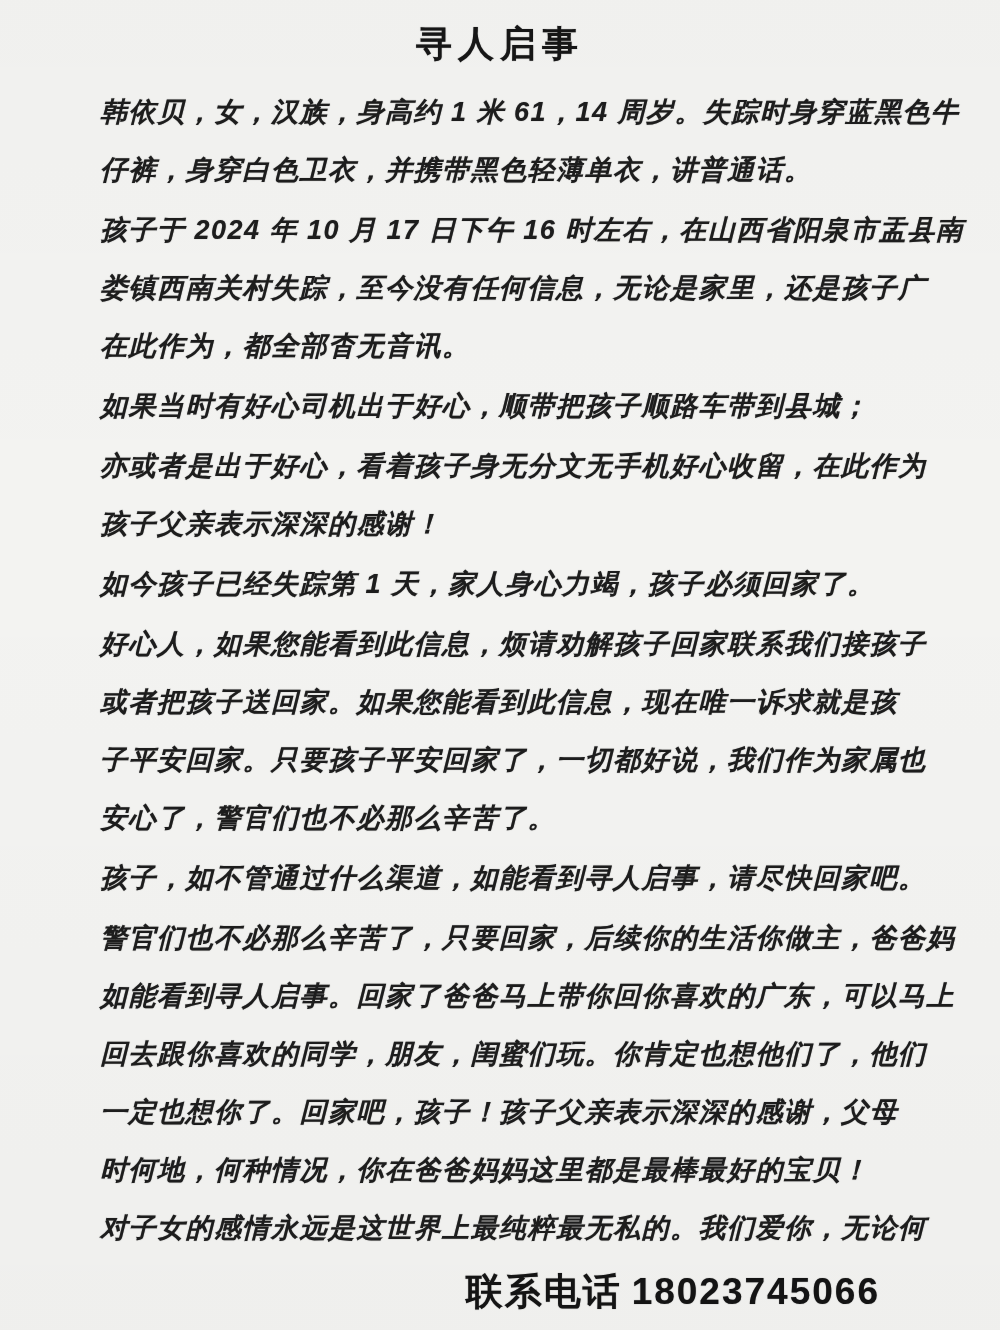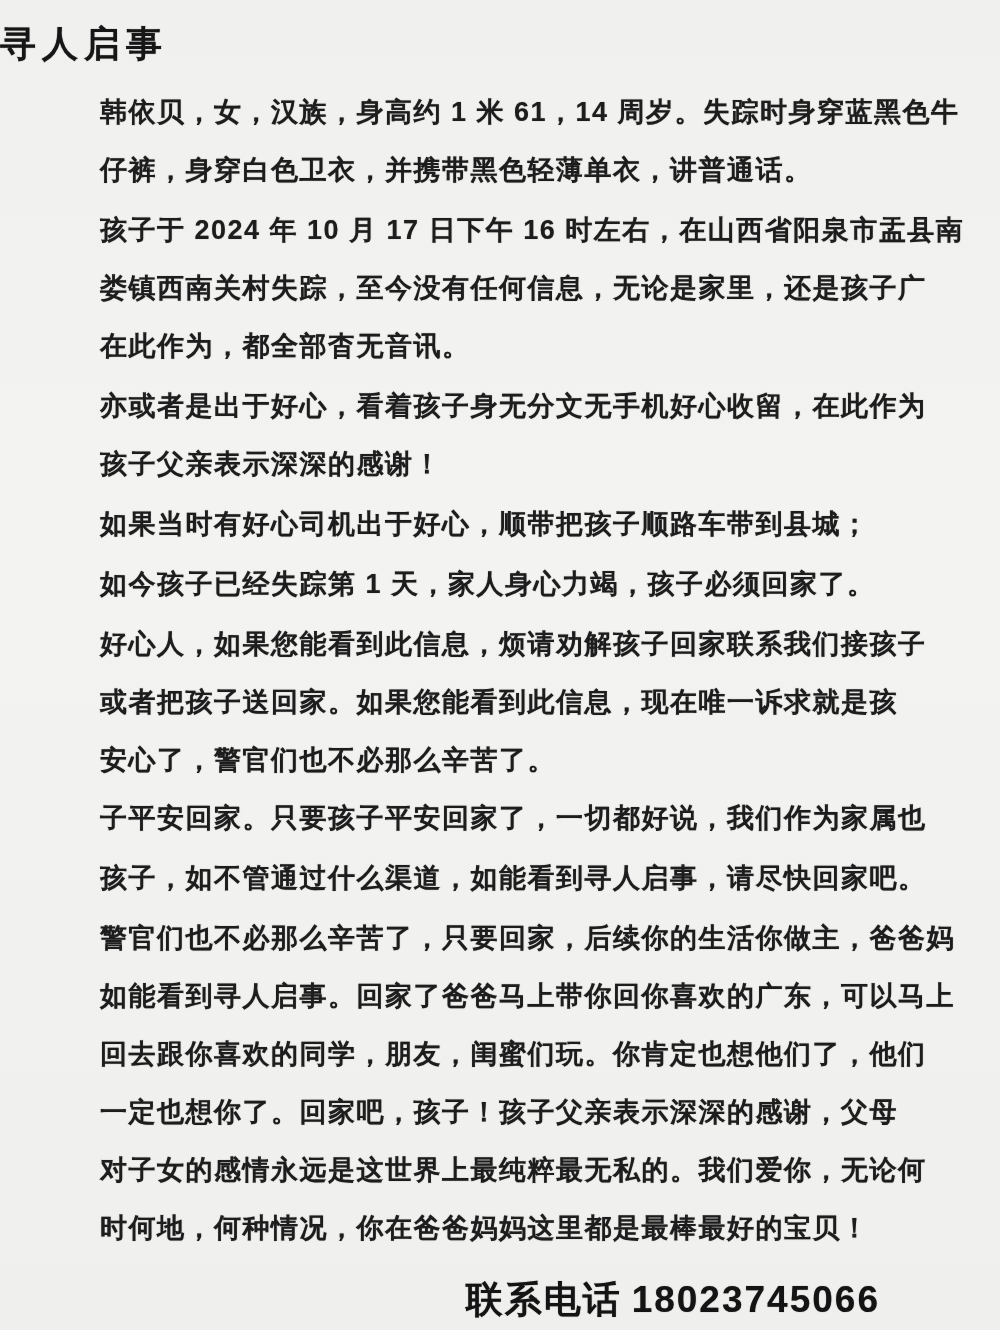--- a/index.html
+++ b/index.html
@@ -18,21 +18,21 @@
     width: 1000px;
     height: 1330px;
     color: #1c1c1c;
     background:
       linear-gradient(180deg, rgba(0,0,0,0.012), rgba(0,0,0,0.0) 40%, rgba(0,0,0,0.015)),
       #f3f3f1;
   }
   .title {
     margin: 0;
     padding-top: 20px;
-    text-align: left;
+    text-align: center;
     font-size: 36px;
     font-weight: 700;
     letter-spacing: 6px;
     color: #161616;
     text-shadow: 0 0 1px rgba(20,20,20,0.55);
   }
   .body-text {
     margin-top: 14px;
     padding-left: 100px;
   }
@@ -40,23 +40,24 @@
     margin: 0 0 2px 0;
   }
   .line {
     font-size: 27px;
     font-weight: 700;
     line-height: 58px;
     letter-spacing: 1.5px;
     white-space: nowrap;
     color: #1d1d1d;
     text-shadow: 0 0 1px rgba(25,25,25,0.5);
+    font-style: italic;
   }
   .contact-line {
-    margin-top: 18px;
+    margin-top: 10px;
     padding-right: 120px;
     text-align: right;
     font-size: 37px;
     font-weight: 700;
     letter-spacing: 2px;
     color: #141414;
     text-shadow: 0 0 1px rgba(20,20,20,0.55);
     white-space: nowrap;
   }
   .contact-line .phone {
@@ -73,44 +74,44 @@
       <div class="para">
         <div class="line">韩依贝，女，汉族，身高约 1 米 61，14 周岁。失踪时身穿蓝黑色牛</div>
         <div class="line">仔裤，身穿白色卫衣，并携带黑色轻薄单衣，讲普通话。</div>
       </div>
       <div class="para">
         <div class="line">孩子于 2024 年 10 月 17 日下午 16 时左右，在山西省阳泉市盂县南</div>
         <div class="line">娄镇西南关村失踪，至今没有任何信息，无论是家里，还是孩子广</div>
         <div class="line">在此作为，都全部杳无音讯。</div>
       </div>
       <div class="para">
+        <div class="line">如果当时有好心司机出于好心，顺带把孩子顺路车带到县城；</div>
+      </div>
+      <div class="para">
         <div class="line">亦或者是出于好心，看着孩子身无分文无手机好心收留，在此作为</div>
         <div class="line">孩子父亲表示深深的感谢！</div>
-      </div>
-      <div class="para">
-        <div class="line">如果当时有好心司机出于好心，顺带把孩子顺路车带到县城；</div>
       </div>
       <div class="para">
         <div class="line">如今孩子已经失踪第 1 天，家人身心力竭，孩子必须回家了。</div>
       </div>
       <div class="para">
         <div class="line">好心人，如果您能看到此信息，烦请劝解孩子回家联系我们接孩子</div>
         <div class="line">或者把孩子送回家。如果您能看到此信息，现在唯一诉求就是孩</div>
+        <div class="line">子平安回家。只要孩子平安回家了，一切都好说，我们作为家属也</div>
         <div class="line">安心了，警官们也不必那么辛苦了。</div>
-        <div class="line">子平安回家。只要孩子平安回家了，一切都好说，我们作为家属也</div>
       </div>
       <div class="para">
         <div class="line">孩子，如不管通过什么渠道，如能看到寻人启事，请尽快回家吧。</div>
       </div>
       <div class="para">
         <div class="line">警官们也不必那么辛苦了，只要回家，后续你的生活你做主，爸爸妈</div>
         <div class="line">如能看到寻人启事。回家了爸爸马上带你回你喜欢的广东，可以马上</div>
         <div class="line">回去跟你喜欢的同学，朋友，闺蜜们玩。你肯定也想他们了，他们</div>
         <div class="line">一定也想你了。回家吧，孩子！孩子父亲表示深深的感谢，父母</div>
+        <div class="line">时何地，何种情况，你在爸爸妈妈这里都是最棒最好的宝贝！</div>
         <div class="line">对子女的感情永远是这世界上最纯粹最无私的。我们爱你，无论何</div>
-        <div class="line">时何地，何种情况，你在爸爸妈妈这里都是最棒最好的宝贝！</div>
       </div>
     </div>
 
   <div class="contact-line">
     <span>联系电话</span><span class="phone">18023745066</span>
   </div>
 </div>
 
 </body></html>

